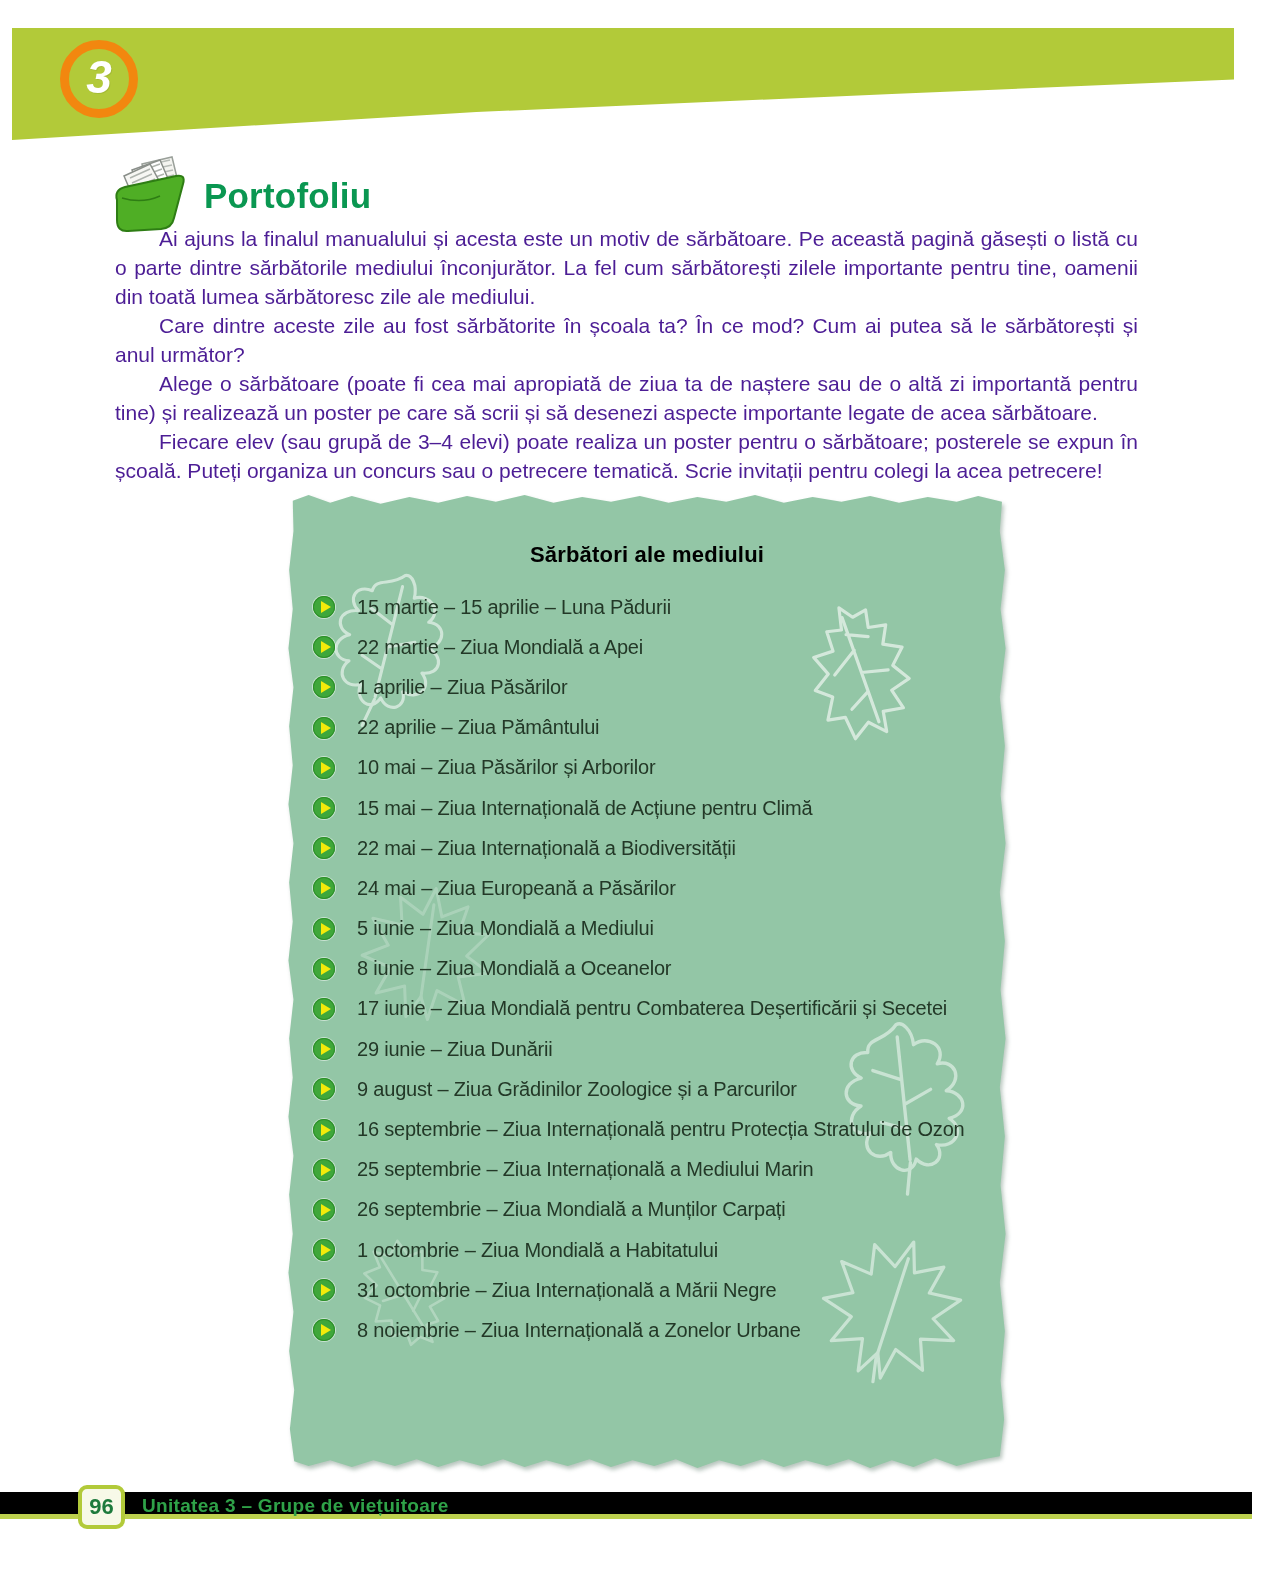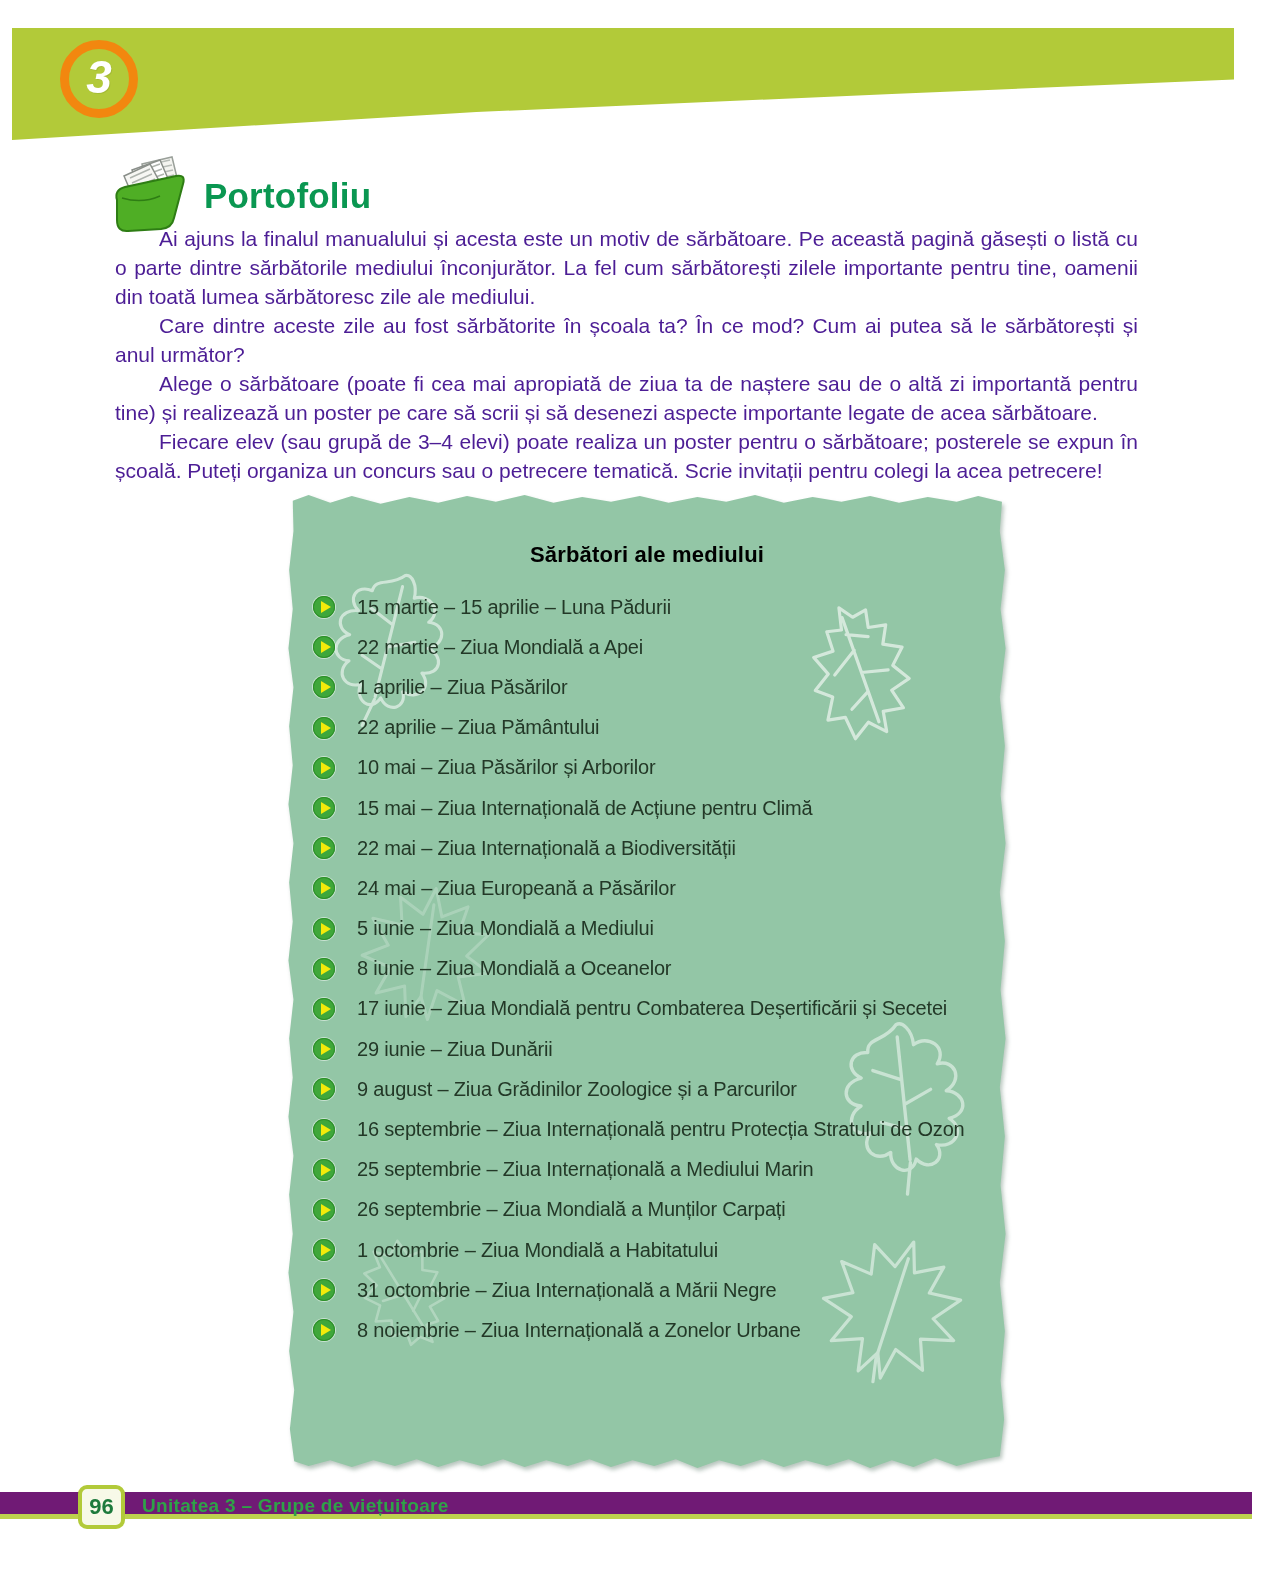--- a/index.html
+++ b/index.html
@@ -80,21 +80,21 @@
   }
   .bullet::after {
     content:""; position:absolute; left:8px; top:5px; width:0; height:0;
     border-left:10px solid #f3ea0b; border-top:6px solid transparent; border-bottom:6px solid transparent;
   }
   .leaf { position:absolute; z-index:1; pointer-events:none; }
   .leaf svg { stroke:#ffffff; fill:none; stroke-width:2.2; stroke-linejoin:round; stroke-linecap:round; }
   
   .footer-strip {
     position:absolute; left:0; top:1492px; width:1252px; height:27px;
-    background:#701a75; border-bottom:5px solid #bdd14e;
+    background:#000000; border-bottom:5px solid #bdd14e;
   }
   .footer-label {
     position:absolute; left:142px; top:3px; font-size:19px; font-weight:bold;
     color:#2fa248; letter-spacing:0.3px;
   }
   .page-number-badge {
     position:absolute; left:78px; top:1485px; width:47px; height:44px;
     background:#f7f9e8; border:4px solid #b2ca39; border-radius:9px;
     display:flex; align-items:center; justify-content:center; z-index:3;
     color:#1d7a3c; font-weight:bold; font-size:22px;

